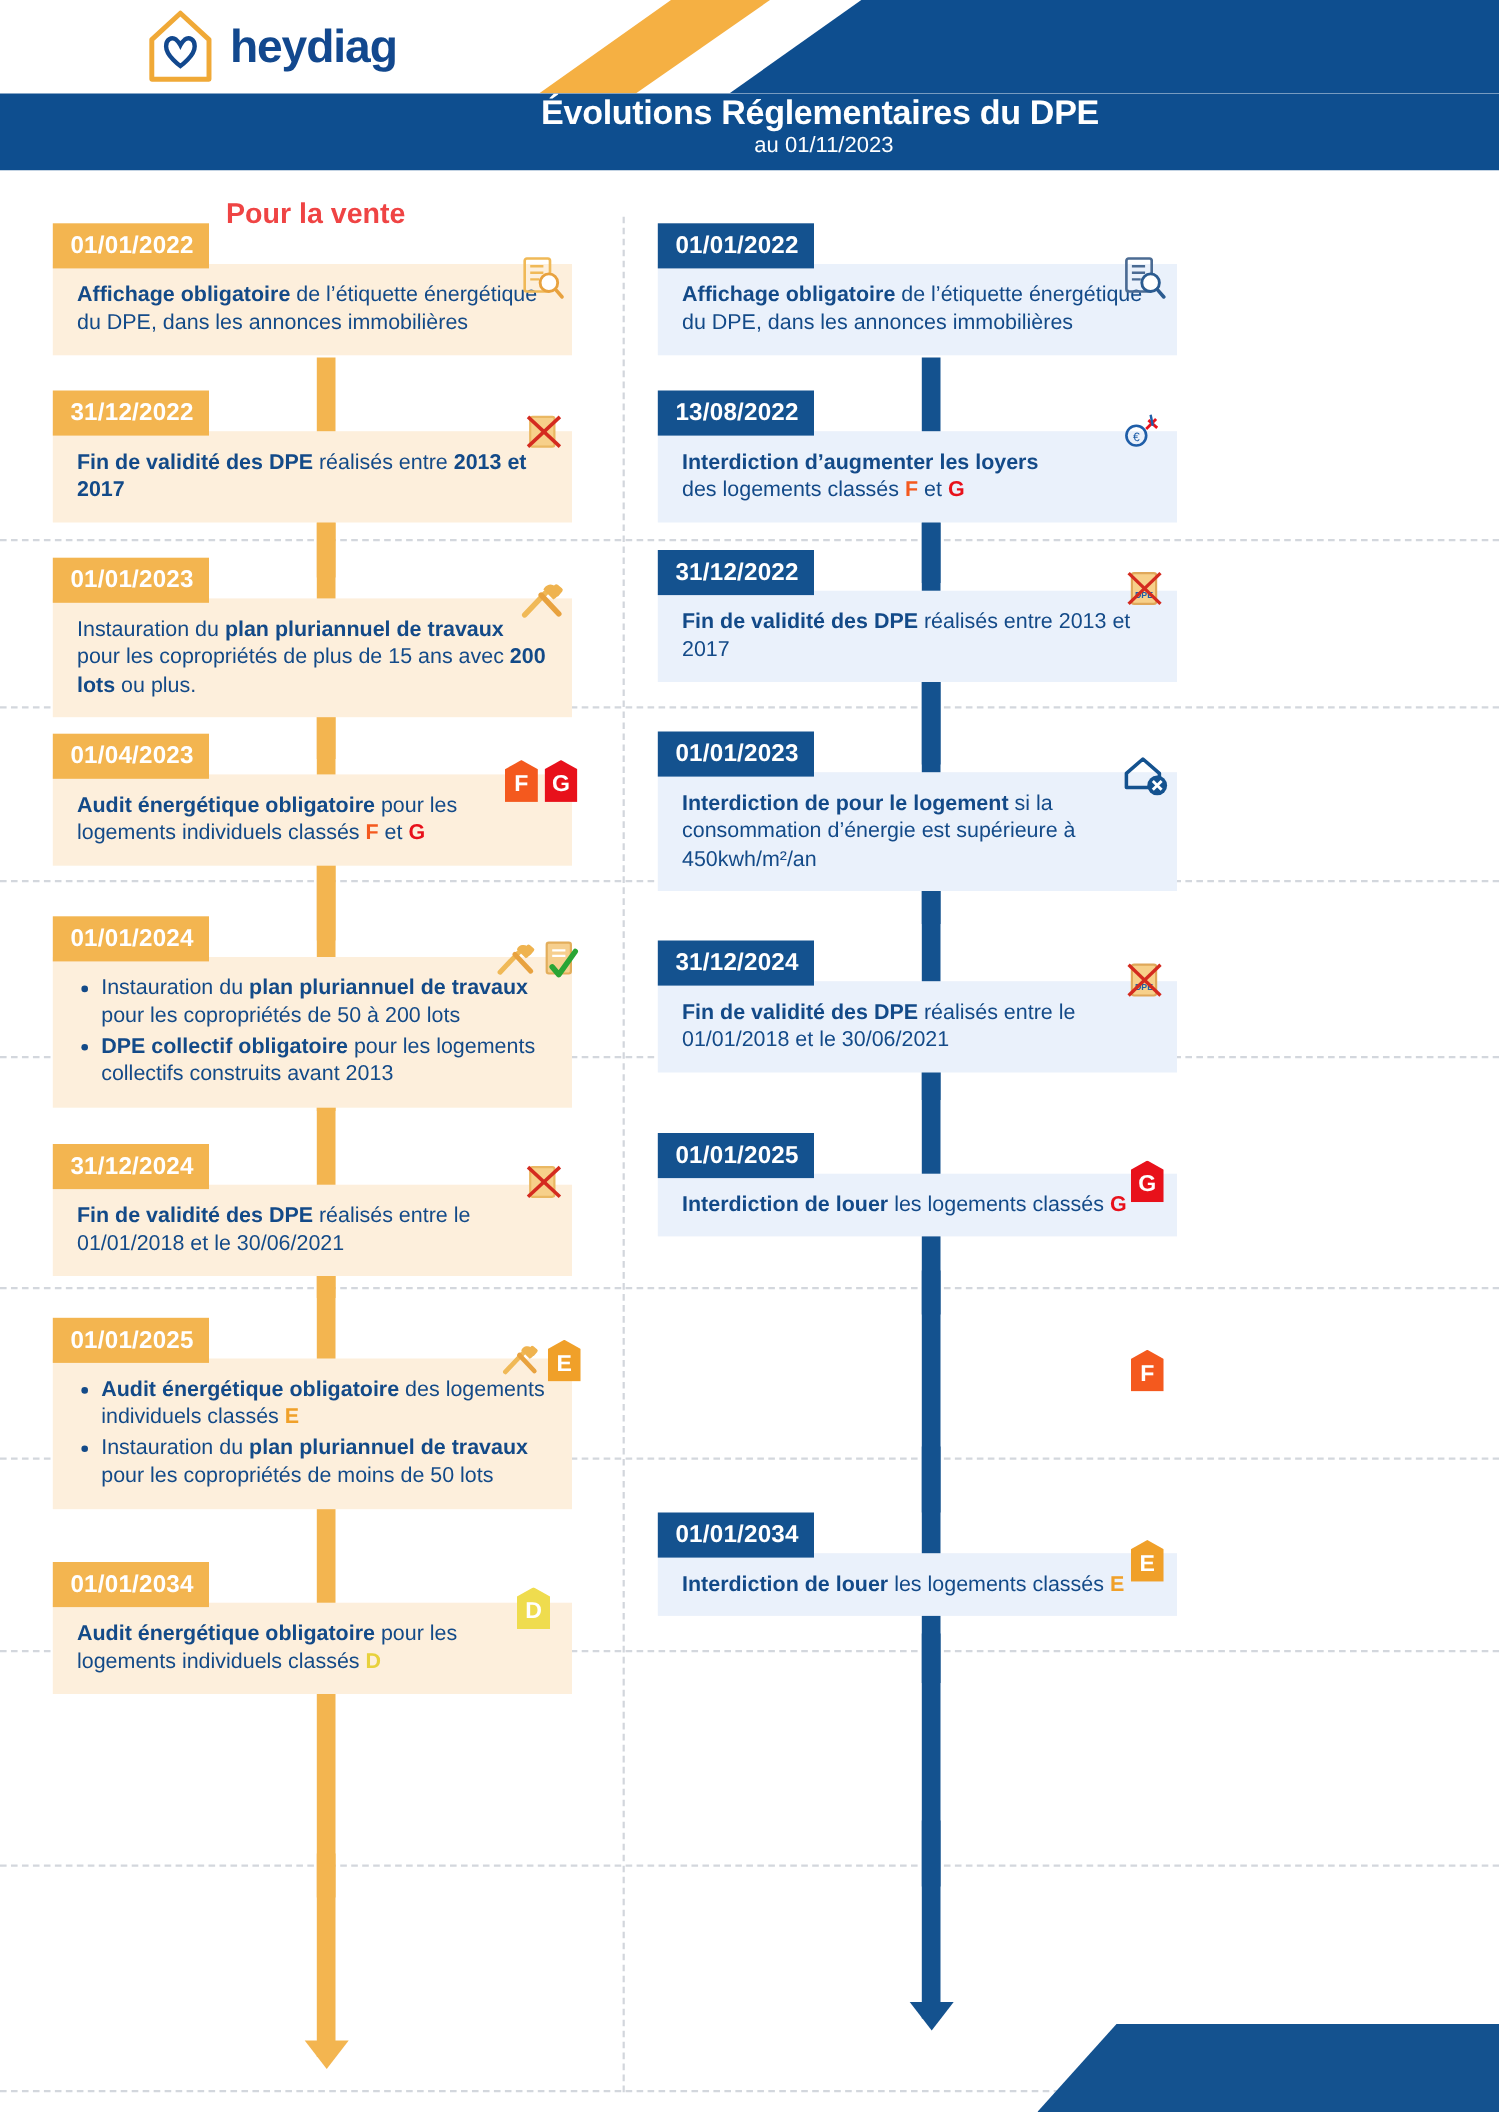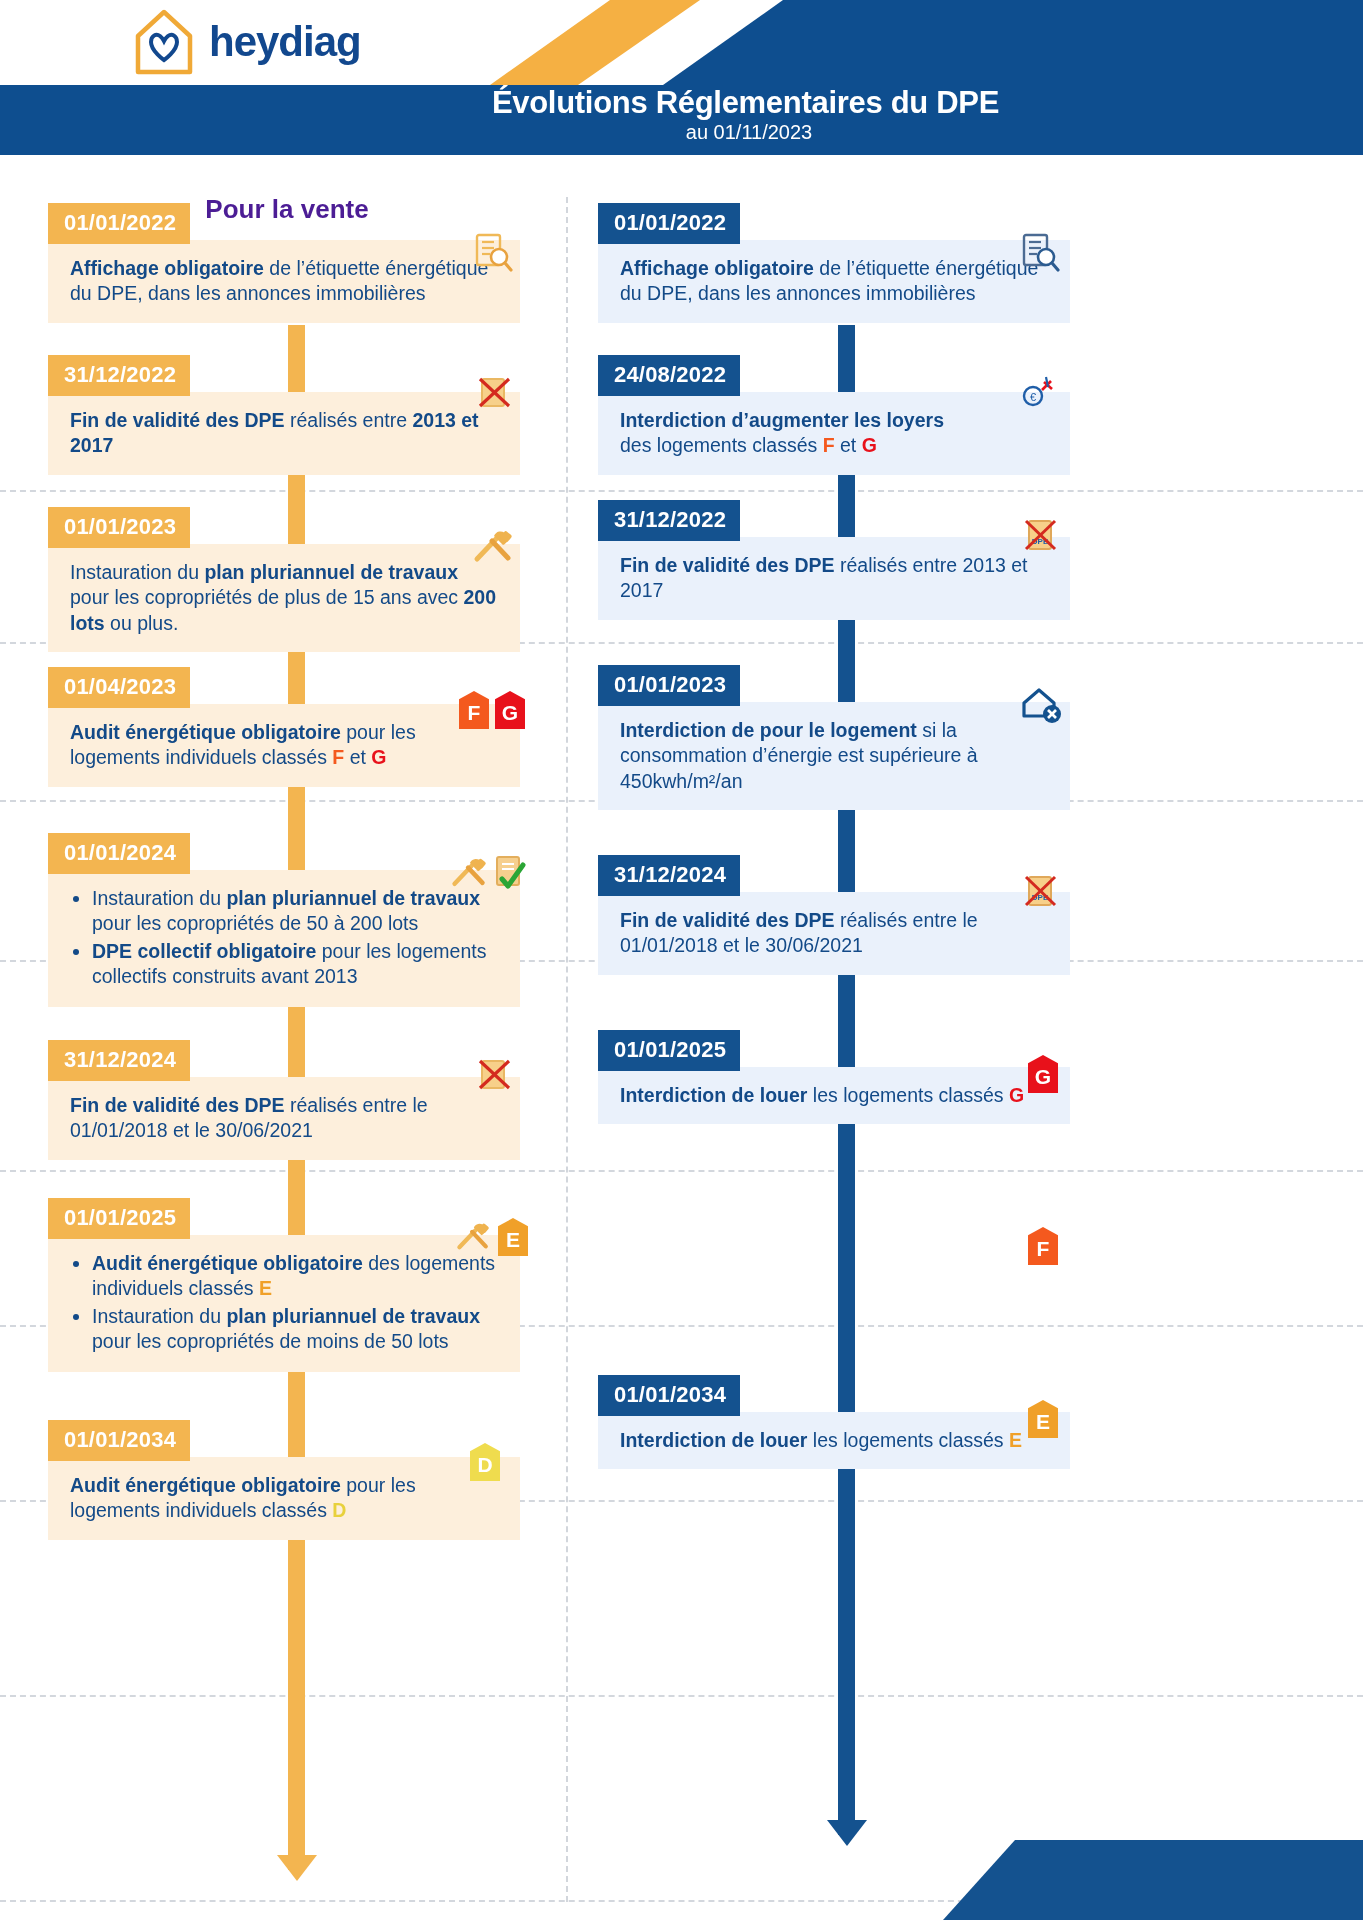--- a/index.html
+++ b/index.html
@@ -46,21 +46,21 @@
   }
   .band-sub { color: #ffffff; font-size: 20px; font-weight: normal; margin-left: 7px; }
 
   
   .board { position: relative; width: 1363px; height: 1765px; background:#fff; }
 
   .col-title {
     position: absolute; font-size: 26px; font-weight: bold;
     text-align: center; width: 340px;
   }
-  .col-title.sale  { left: 117px; top: 39px;  color: #4c1d95; }
+  .col-title.sale  { left: 117px; top: 24px;  color: #ef4444; }
   .col-title.rent  { left: 722px; top: 24px;  color: #0e4e8f; }
 
   .vdiv {
     position: absolute; left: 566px; top: 42px; width: 0; height: 1705px;
     border-left: 2px dashed #d2d6dc;
   }
 
   .hdiv {
     position: absolute; left: 0; width: 1363px; height: 0;
     border-top: 2px dashed #d3d7dd;
@@ -326,21 +326,21 @@
       <rect x="6" y="3" width="23" height="30" rx="2" fill="none" stroke="#4b6b93" stroke-width="2.4"></rect>
       <line x1="11" y1="10" x2="23" y2="10" stroke="#4b6b93" stroke-width="2.2"></line>
       <line x1="11" y1="16" x2="23" y2="16" stroke="#4b6b93" stroke-width="2.2"></line>
       <line x1="11" y1="22" x2="19" y2="22" stroke="#4b6b93" stroke-width="2.2"></line>
       <circle cx="28" cy="25" r="8" fill="#fff" stroke="#2b5b90" stroke-width="2.6"></circle>
       <line x1="34" y1="31" x2="40" y2="38" stroke="#2b5b90" stroke-width="3.2" stroke-linecap="round"></line>
     </svg>
   </div>
 
   <div class="event rent" style="left:598px; top:200px; width:472px">
-    <div class="date-chip">24/08/2022</div>
+    <div class="date-chip">13/08/2022</div>
     <div class="card">
       <span><b>Interdiction d’augmenter les loyers</b><br><span> des logements classés </span><span class="g-f">F</span> et <span class="g-g">G</span></span>
     </div>
   </div>
   <div class="icon-box" style="left:1018px; top:218px">
     <svg width="40" height="40" viewBox="0 0 40 40">
       <circle cx="15" cy="23" r="9" fill="none" stroke="#1f5ea8" stroke-width="2.4"></circle>
       <text x="15" y="28" font-size="11" font-family="Liberation Sans, sans-serif" fill="#1f5ea8" text-anchor="middle">€</text>
       <line x1="24" y1="17" x2="33" y2="8" stroke="#e8111b" stroke-width="2.6"></line>
       <line x1="26" y1="9" x2="34" y2="16" stroke="#e8111b" stroke-width="2.6"></line>

